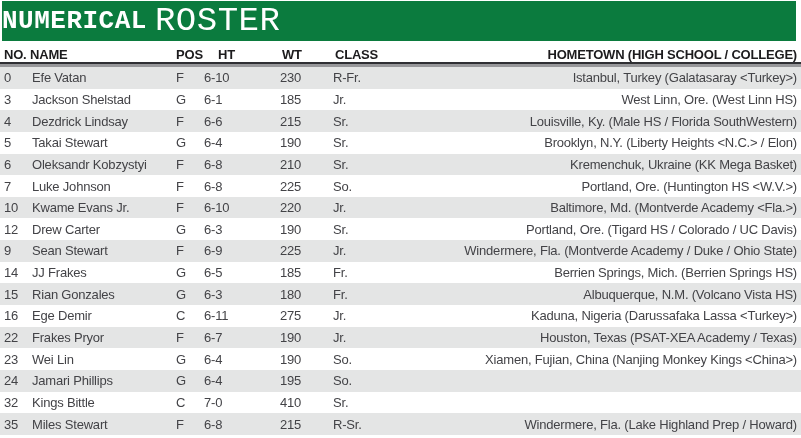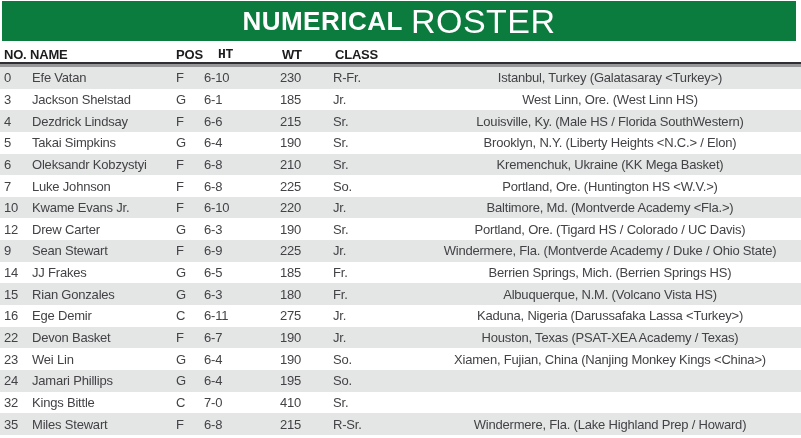--- a/index.html
+++ b/index.html
@@ -9,22 +9,23 @@
     font-family: "Liberation Sans", sans-serif;
     overflow: hidden;
   }
   
   .banner {
     height: 40px;
     margin: 1px 5px 0 2px;
     background: #0B7B3E;
     display: flex;
     align-items: center;
-    justify-content: center;
+    justify-content: flex-start;
     color: #ffffff;
+    font-family: Liberation Mono, monospace;
   }
   .banner .t-bold {
     font-size: 26px;
     font-weight: 800;
     letter-spacing: 0.5px;
   }
   .banner .t-light {
     font-size: 34px;
     font-weight: 400;
     letter-spacing: 0.5px;
@@ -40,55 +41,56 @@
   .grid .hometown { text-align: right; }
   
   .colheader {
     height: 21px;
     align-items: end;
     font-size: 13px;
     font-weight: 700;
     color: #1C1B1D;
     letter-spacing: -0.2px;
   }
-  .colheader .ht-h { padding-left: 14px; font-family: Liberation Mono, monospace; }
+  .colheader .ht-h { padding-left: 14px; }
   .colheader .wt-h { padding-left: 2px; }
   .colheader .class-h { padding-left: 2px; }
   .header-sep {
     height: 5px;
     background: linear-gradient(#2F2F33 0 45%, #97979A 45% 100%);
   }
   
   .rows { width: 801px; }
   .row {
     height: 21.65px;
     font-size: 13px;
     letter-spacing: -0.2px;
     color: #434347;
     font-weight: 500;
   }
   .row:nth-child(odd) { background: #E4E5E5; }
   .row .name { padding-left: 2px; }
-  .row .hometown { white-space: nowrap; text-align: center; }
+  .row .hometown { white-space: nowrap; }
 </style>
 </head>
 <body>
 
 <div class="banner">
   <span class="t-bold">NUMERICAL</span>
   <span class="t-light">ROSTER</span>
 </div>
 
 <div class="grid colheader">
   <span>NO.</span>
   <span>NAME</span>
   <span>POS</span>
   <span class="ht-h">HT</span>
   <span class="wt-h">WT</span>
   <span class="class-h">CLASS</span>
+  <span class="hometown">HOMETOWN (HIGH SCHOOL / COLLEGE)</span>
 </div>
 <div class="header-sep"></div>
 
 <div class="rows">
   <div class="grid row">
     <span class="c no">0</span>
     <span class="c name">Efe Vatan</span>
     <span class="c pos">F</span>
     <span class="c ht">6-10</span>
     <span class="c wt">230</span>
@@ -111,21 +113,21 @@
     <span class="c name">Dezdrick Lindsay</span>
     <span class="c pos">F</span>
     <span class="c ht">6-6</span>
     <span class="c wt">215</span>
     <span class="c class">Sr.</span>
     <span class="c hometown">Louisville, Ky. (Male HS / Florida SouthWestern)</span>
   </div>
 
   <div class="grid row">
     <span class="c no">5</span>
-    <span class="c name">Takai Simpkins</span>
+    <span class="c name">Takai Stewart</span>
     <span class="c pos">G</span>
     <span class="c ht">6-4</span>
     <span class="c wt">190</span>
     <span class="c class">Sr.</span>
     <span class="c hometown">Brooklyn, N.Y. (Liberty Heights &lt;N.C.&gt; / Elon)</span>
   </div>
 
   <div class="grid row">
     <span class="c no">6</span>
     <span class="c name">Oleksandr Kobzystyi</span>
@@ -201,21 +203,21 @@
     <span class="c name">Ege Demir</span>
     <span class="c pos">C</span>
     <span class="c ht">6-11</span>
     <span class="c wt">275</span>
     <span class="c class">Jr.</span>
     <span class="c hometown">Kaduna, Nigeria (Darussafaka Lassa &lt;Turkey&gt;)</span>
   </div>
 
   <div class="grid row">
     <span class="c no">22</span>
-    <span class="c name">Devon Basket</span>
+    <span class="c name">Frakes Pryor</span>
     <span class="c pos">F</span>
     <span class="c ht">6-7</span>
     <span class="c wt">190</span>
     <span class="c class">Jr.</span>
     <span class="c hometown">Houston, Texas (PSAT-XEA Academy / Texas)</span>
   </div>
 
   <div class="grid row">
     <span class="c no">23</span>
     <span class="c name">Wei Lin</span>

